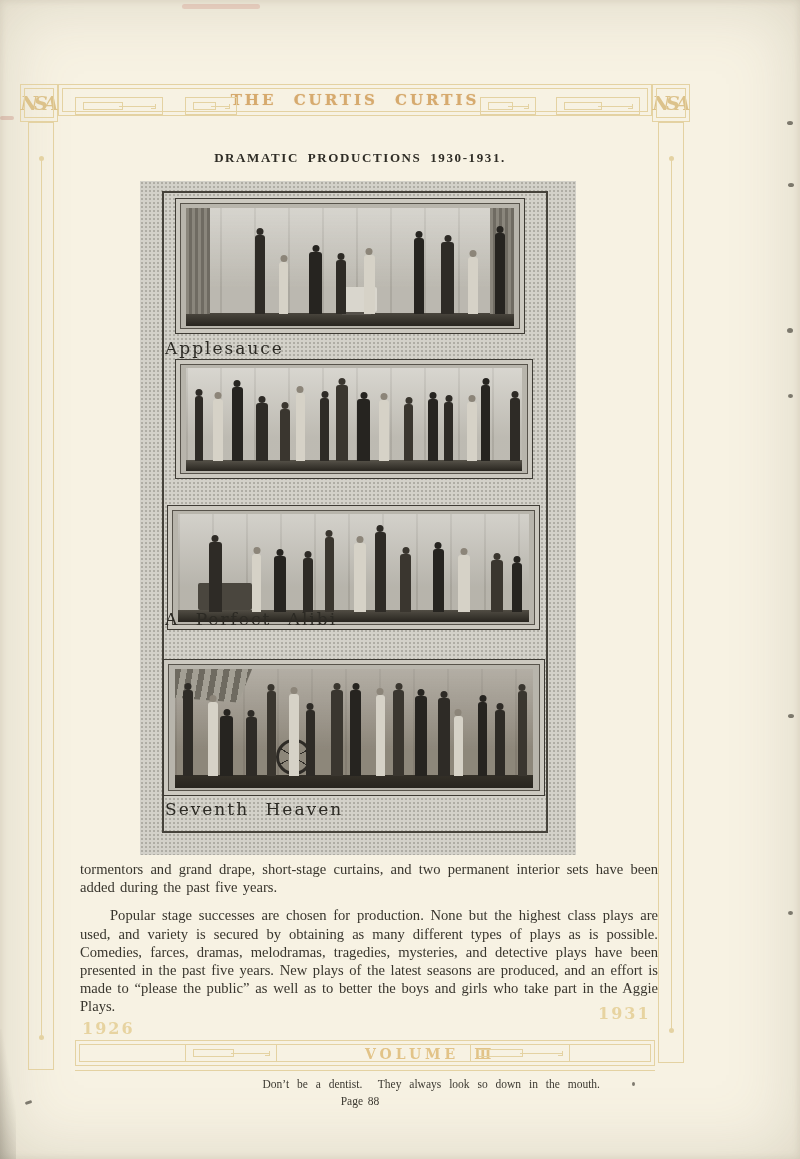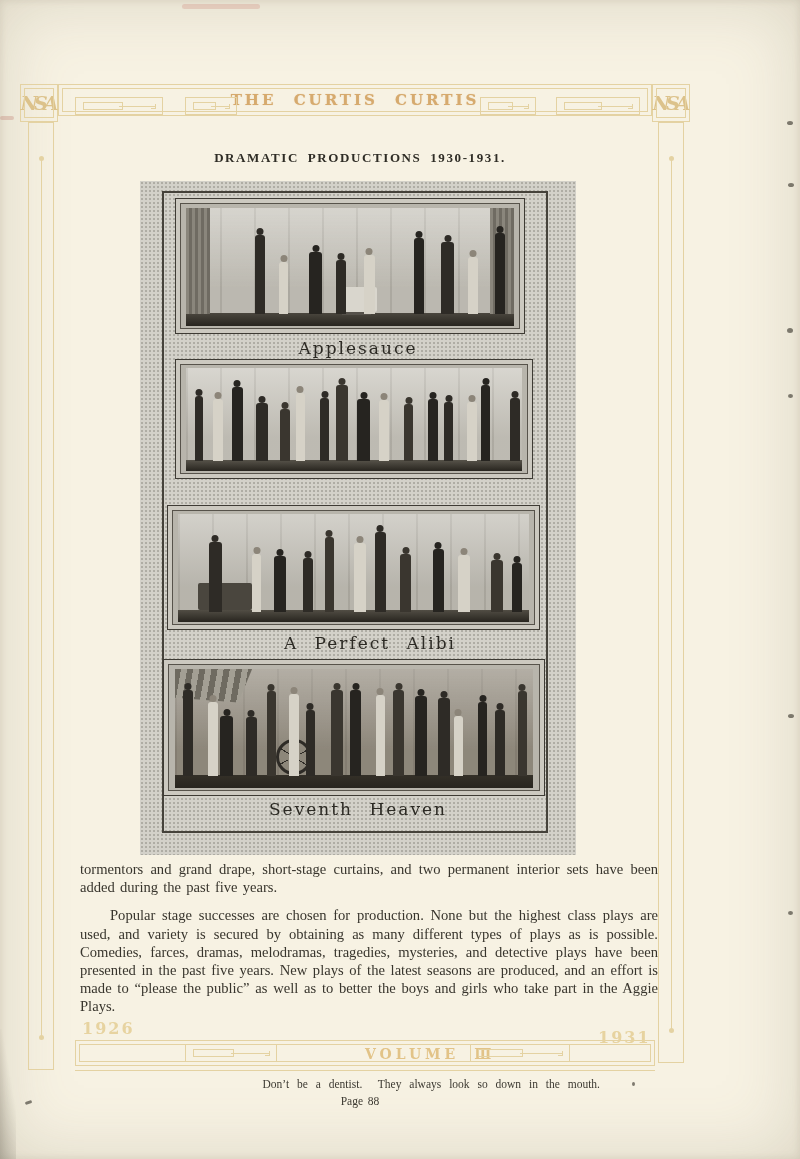--- a/index.html
+++ b/index.html
@@ -117,21 +117,21 @@
   .prop.table{left:46%;bottom:13%;width:12%;height:20%;background:#d9d6cd;
     border-radius:2px;box-shadow:0 9px 0 -6px #55514a;}
   .prop.desk{left:7%;bottom:12%;width:15%;height:24%;background:#4a463e;border-radius:2px;}
   .wheel{position:absolute;left:29%;bottom:12%;width:36px;height:36px;border-radius:50%;
     border:3px solid #2e2b26;box-sizing:border-box;
     background:repeating-conic-gradient(#2e2b26 0 5deg, rgba(0,0,0,0) 5deg 60deg);}
   .awning{position:absolute;left:1.5%;top:3%;width:21%;height:27%;
     background:repeating-linear-gradient(100deg,#6e6a60 0 6px,#a39f94 6px 12px);
     clip-path:polygon(0 0,100% 0,82% 100%,0 86%);}
   .photo-caption{
-    position:absolute;left:25px;right:25px;text-align:center;
+    position:absolute;left:25px;right:25px;
     font-family:"DejaVu Serif",serif;font-size:16px;letter-spacing:2px;
     word-spacing:9px;color:#2c2a24;font-weight:500;
   }
   
   .body-text{position:absolute;left:80px;top:860px;width:578px;
     font-size:14.6px;line-height:18.2px;text-align:justify;word-spacing:1.5px;}
   .body-text p{margin:0;}
   .body-text p + p{margin-top:10px;text-indent:30px;}
   
   .quip{position:absolute;left:120px;top:1078px;width:480px;text-align:right;
@@ -190,21 +190,21 @@
   <div class="gold-text year-label" style="position:absolute;left:82px;top:1019px;">1926</div>
   <div class="deco" style="left:185px;top:1044px;width:92px;">
       <i class="bar"></i>
       <i class="lin"></i>
     </div>
   <div class="gold-text volume-label" style="position:absolute;left:365px;top:1046px;">VOLUME Ⅲ</div>
   <div class="deco" style="left:470px;top:1044px;width:100px;">
       <i class="bar"></i>
       <i class="lin"></i>
     </div>
-  <div class="gold-text year-label" style="position:absolute;left:598px;top:1028px;">1931</div>
+  <div class="gold-text year-label" style="position:absolute;left:598px;top:1004px;">1931</div>
 
   <div class="section-heading">DRAMATIC PRODUCTIONS 1930-1931.</div>
 
   <div class="collage">
     <div class="collage-frame"></div>
 
     <div class="photo-frame" style="left:35px;top:17px;width:350px;height:136px;">
       <div class="scene">
           <div class="backdrop" style="background-color:#c7c4bb"></div>
           <div class="floor" style="background:linear-gradient(#4a463e, #28251f)"></div>
@@ -333,21 +333,21 @@
             <i style="background:#8c8579"></i>
           </div>
           <div class="fig" style="left:88.0%;height:45.5%;width:11.9px;background:#3a362f">
             <i style="background:#3a362f"></i>
           </div>
           <div class="fig" style="left:94.0%;height:43.2%;width:9.6px;background:#262420">
             <i style="background:#262420"></i>
           </div>
         </div>
     </div>
-    <div class="photo-caption" style="top:452px;font-size:17px;padding-left:24px;">A Perfect Alibi</div>
+    <div class="photo-caption" style="top:428px;font-size:17px;">A Perfect Alibi</div>
 
     <div class="photo-frame" style="left:23px;top:478px;width:382px;height:137px;">
       <div class="scene">
           <div class="backdrop" style="background-color:#968f82"></div>
           <div class="awning"></div>
           <div class="floor" style="background:linear-gradient(#343028, #28251f)"></div>
           <div class="wheel"></div>
           <div class="fig" style="left:3.7%;height:68.9%;width:10.6px;background:#2e2b26">
             <i style="background:#2e2b26"></i>
           </div>

